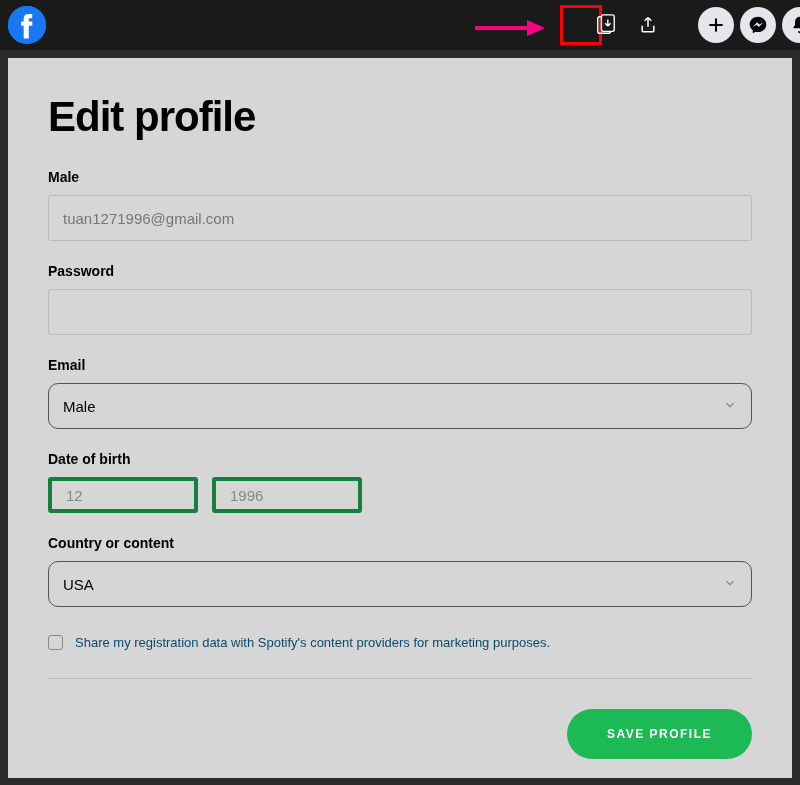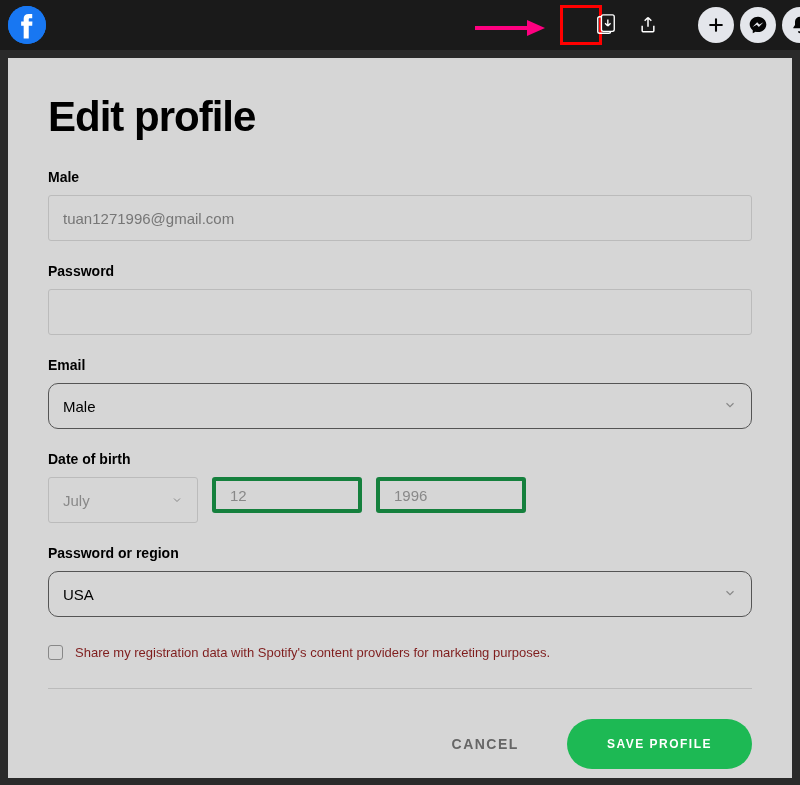--- a/index.html
+++ b/index.html
@@ -37,21 +37,21 @@
     
     .select { width: 100%; height: 46px; border: 1px solid #555; background: #d6d6d6; padding: 0 14px; font-size: 15px; color: #000; border-radius: 10px; outline: none; display: flex; align-items: center; justify-content: space-between; cursor: pointer; }
     .chevron { color: #888; }
     
     .dob-row { display: flex; gap: 14px; }
     .dob-month { width: 150px; height: 46px; border: 1px solid #bbb; background: #d6d6d6; padding: 0 14px; font-size: 15px; color: #888; border-radius: 3px; display: flex; align-items: center; justify-content: space-between; cursor: pointer; }
     .dob-input { width: 150px; height: 36px; border: 4px solid #15803d; background: #d6d6d6; padding: 0 14px; font-size: 15px; color: #888; border-radius: 3px; outline: none; }
     
     .checkbox-row { display: flex; align-items: center; gap: 12px; margin-top: 28px; padding-bottom: 28px; border-bottom: 1px solid #bbb; }
     .checkbox { width: 15px; height: 15px; border: 1px solid #888; border-radius: 3px; cursor: pointer; flex-shrink: 0; }
-    .checkbox-label { font-size: 13px; color: #7f1d1d; }
+    .checkbox-label { font-size: 13px; color: #0c4a6e; }
     
     .actions { display: flex; justify-content: flex-end; align-items: center; gap: 28px; margin-top: 30px; }
     .cancel-btn { color: #666; font-size: 14px; font-weight: bold; letter-spacing: 1.5px; background: none; border: none; cursor: pointer; padding: 14px 20px; }
     .save-btn { background: #1db954; color: #fff; border: none; border-radius: 30px; padding: 0 40px; height: 50px; font-size: 12px; font-weight: bold; letter-spacing: 1.5px; cursor: pointer; }
   </style>
 </head>
 <body>
 
 <div class="header">
   <div class="fb-logo">
@@ -124,48 +124,39 @@
           <svg width="14" height="14" viewBox="0 0 24 24" fill="none" stroke="#888" stroke-width="2">
               <path d="M6 9l6 6 6-6"></path>
             </svg>
         </span>
       </div>
     </div>
 
     <div class="field">
       <label class="field-label">Date of birth</label>
       <div class="dob-row">
-        <div class="dob-month">
-          <span>July</span>
-          <span class="chevron">
-            <svg width="12" height="12" viewBox="0 0 24 24" fill="none" stroke="#888" stroke-width="2">
-                <path d="M6 9l6 6 6-6"></path>
-              </svg>
-          </span>
-        </div>
         <input class="dob-input" value="12" style="">
         <input class="dob-input" value="1996" style="">
       </div>
     </div>
 
     <div class="field">
-      <label class="field-label">Password or region</label>
+      <label class="field-label">Country or content</label>
       <div class="select">
         <span>USA</span>
         <span class="chevron">
           <svg width="14" height="14" viewBox="0 0 24 24" fill="none" stroke="#888" stroke-width="2">
               <path d="M6 9l6 6 6-6"></path>
             </svg>
         </span>
       </div>
     </div>
 
     <div class="checkbox-row">
       <div class="checkbox"></div>
       <span class="checkbox-label">Share my registration data with Spotify's content providers for marketing purposes.</span>
     </div>
 
     <div class="actions">
-      <button class="cancel-btn">CANCEL</button>
       <button class="save-btn">SAVE PROFILE</button>
     </div>
   </div>
 </div>
 
 </body></html>

